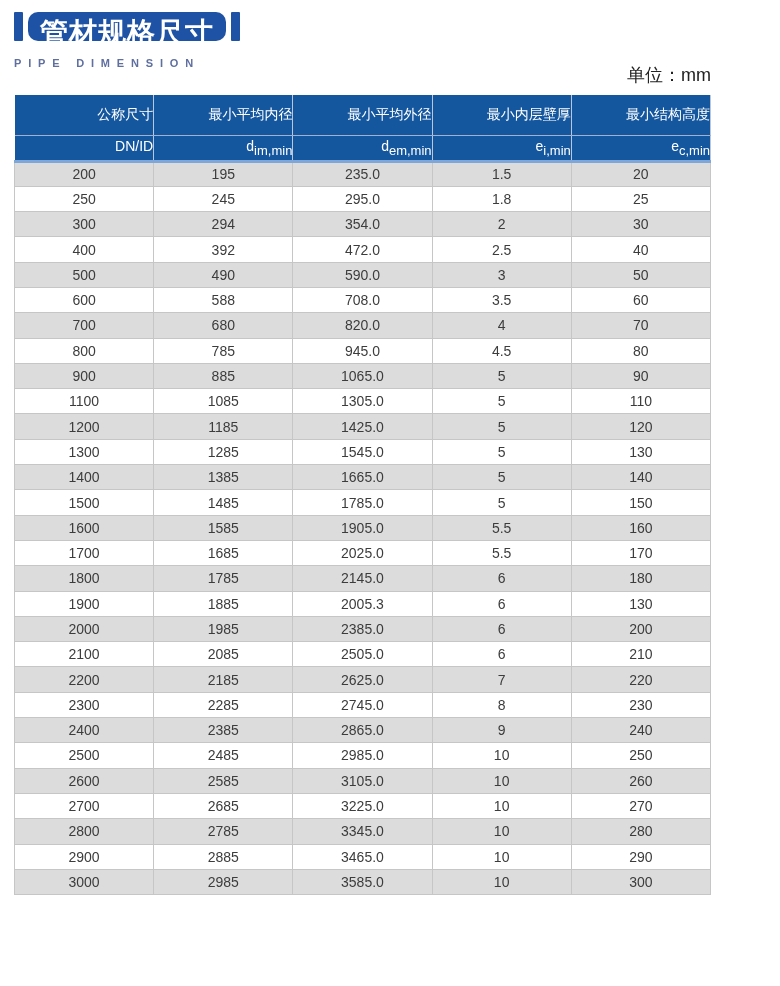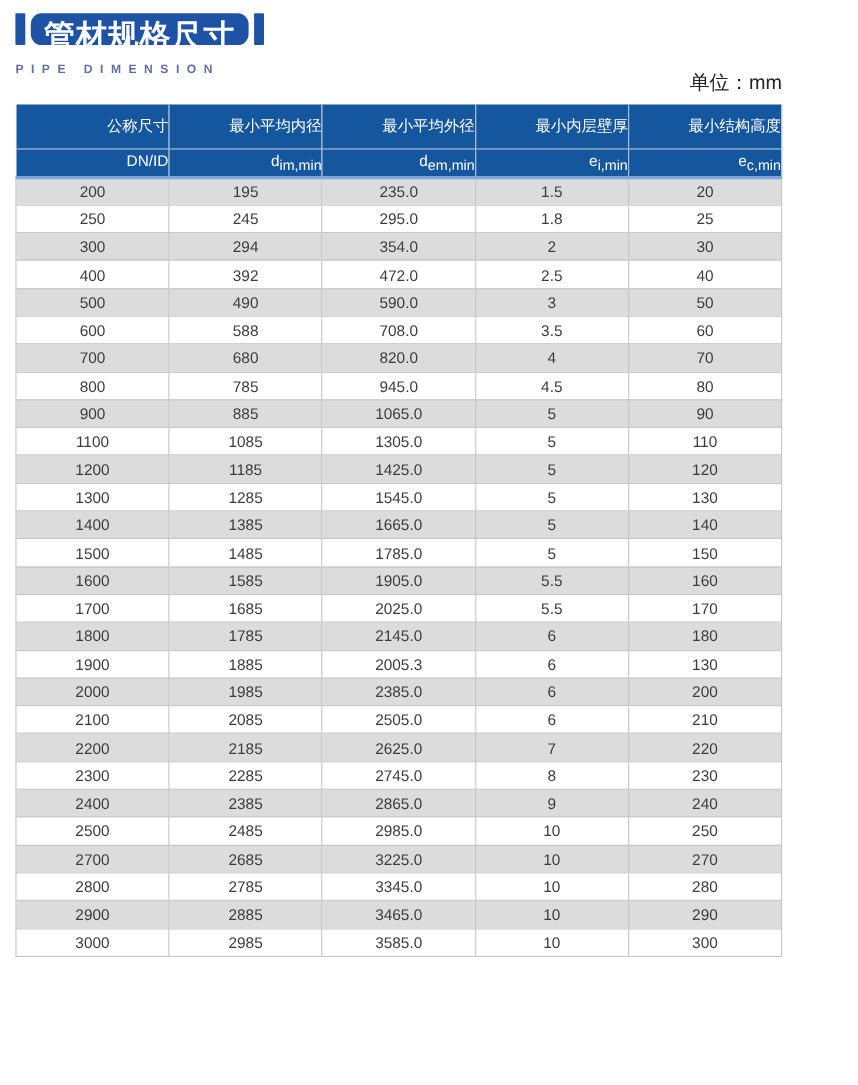--- a/index.html
+++ b/index.html
@@ -265,20 +265,27 @@
           <td>240</td>
         </tr>
         <tr>
           <td>2500</td>
           <td>2485</td>
           <td>2985.0</td>
           <td>10</td>
           <td>250</td>
         </tr>
         <tr>
+          <td>2600</td>
+          <td>2585</td>
+          <td>3105.0</td>
+          <td>10</td>
+          <td>260</td>
+        </tr>
+        <tr>
           <td>2700</td>
           <td>2685</td>
           <td>3225.0</td>
           <td>10</td>
           <td>270</td>
         </tr>
         <tr>
           <td>2800</td>
           <td>2785</td>
           <td>3345.0</td>

